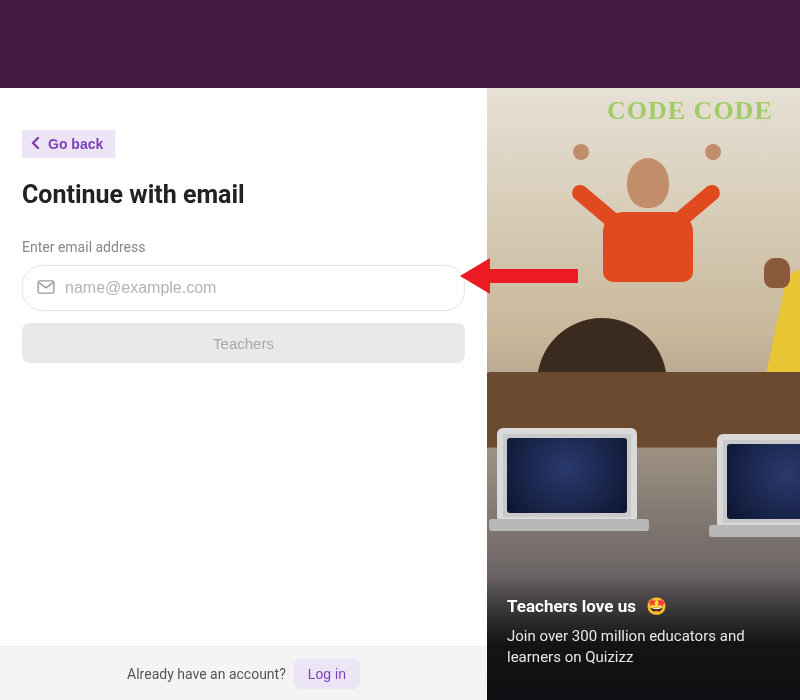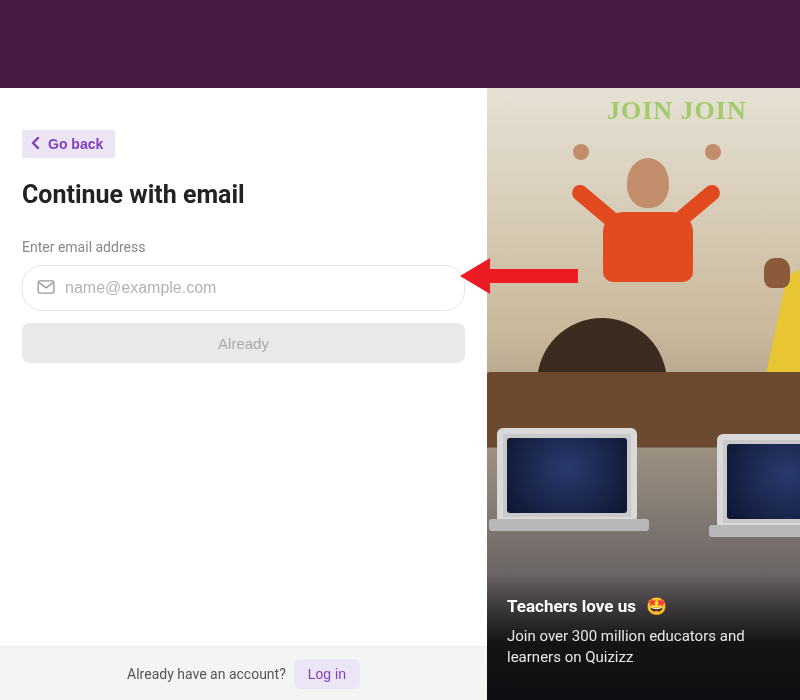--- a/index.html
+++ b/index.html
@@ -280,31 +280,31 @@
     <div class="input-wrapper">
       <span>
         <svg viewBox="0 0 20 16" fill="none" stroke="#9b9b9b" stroke-width="1.6">
           <rect x="1" y="1" width="18" height="14" rx="2"></rect>
           <polyline points="2,3 10,9 18,3"></polyline>
         </svg>
       </span>
       <input type="email" class="email-input" placeholder="name@example.com" style="">
     </div>
 
-    <button class="continue-btn">Already</button>
+    <button class="continue-btn">Teachers</button>
 
     <div class="footer">
       <span>Already have an account?</span>
       <button class="login-btn">Log in</button>
     </div>
 
   </div>
 
   <div class="right-panel">
-    <div class="chalkboard-text">JOIN JOIN</div>
+    <div class="chalkboard-text">CODE CODE</div>
 
     <div class="teacher">
       <div class="fist-l"></div>
       <div class="fist-r"></div>
       <div class="arm-l"></div>
       <div class="arm-r"></div>
       <div class="head">
           <div class="hair"></div>
         </div>
       <div class="body"></div>

